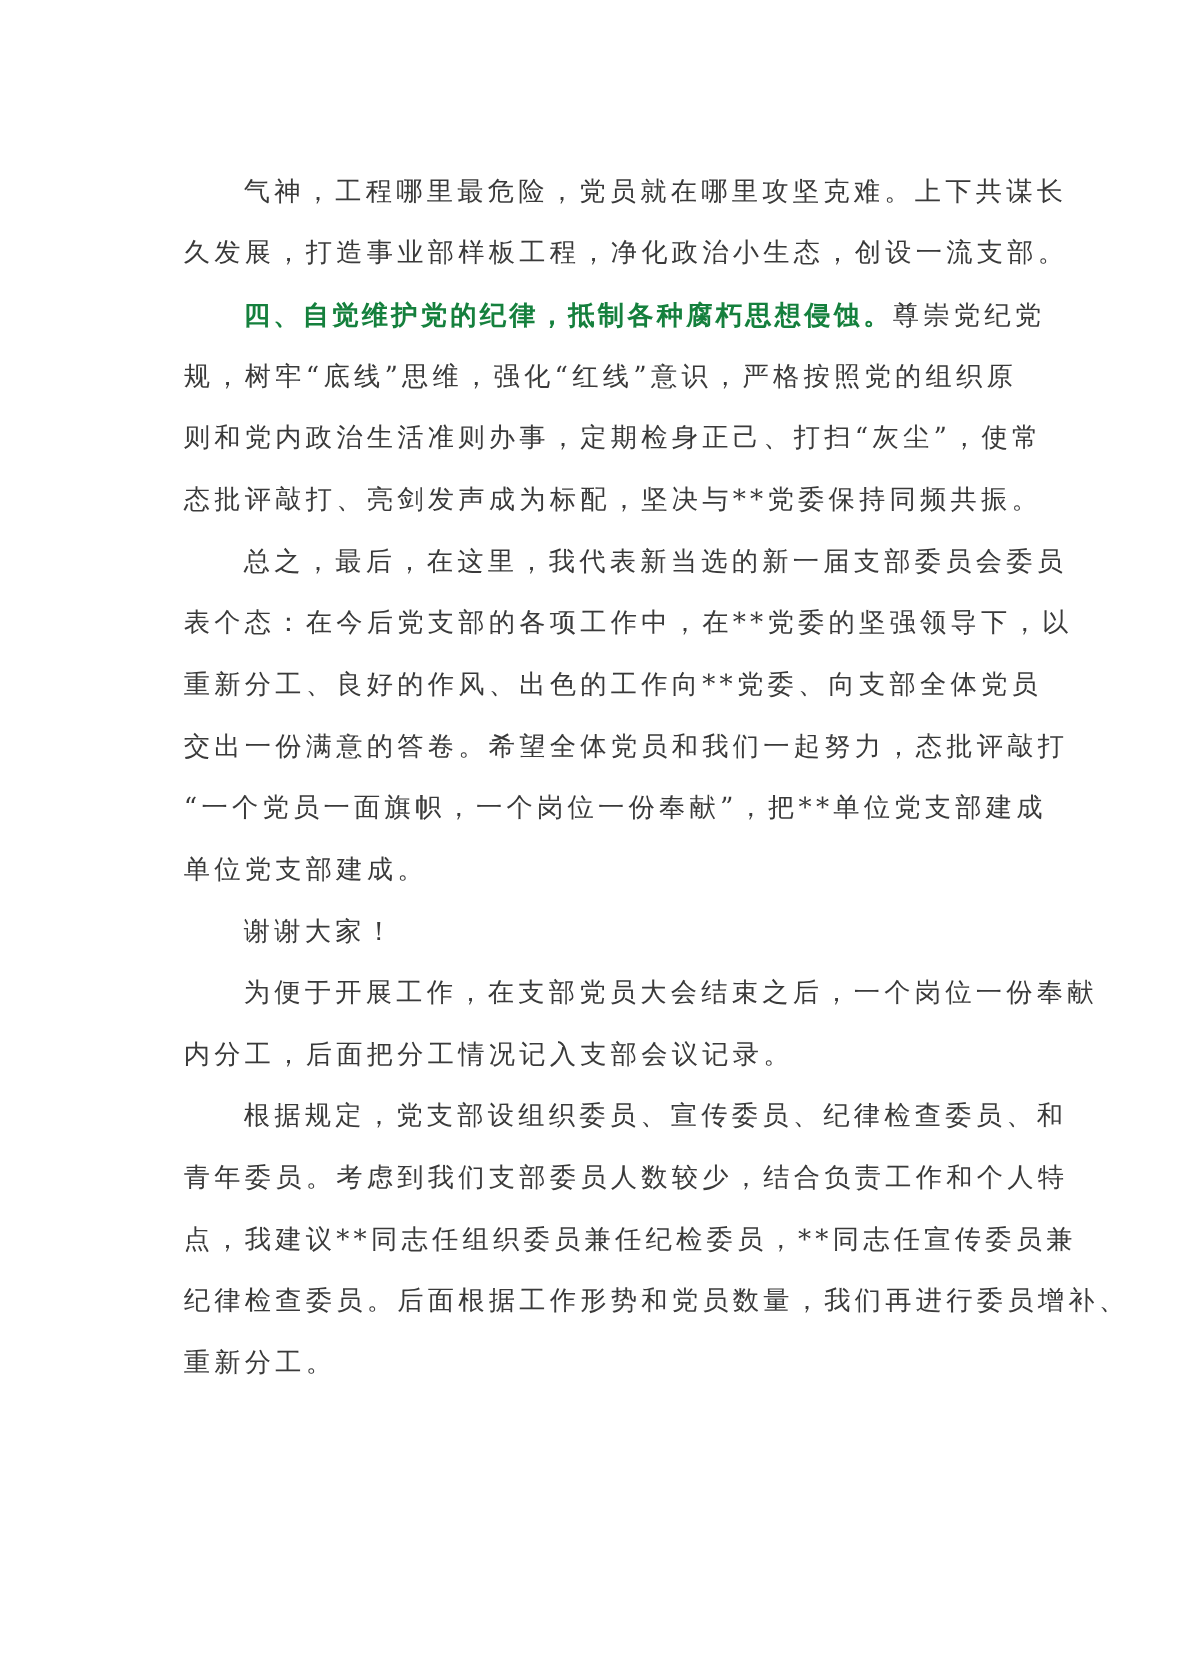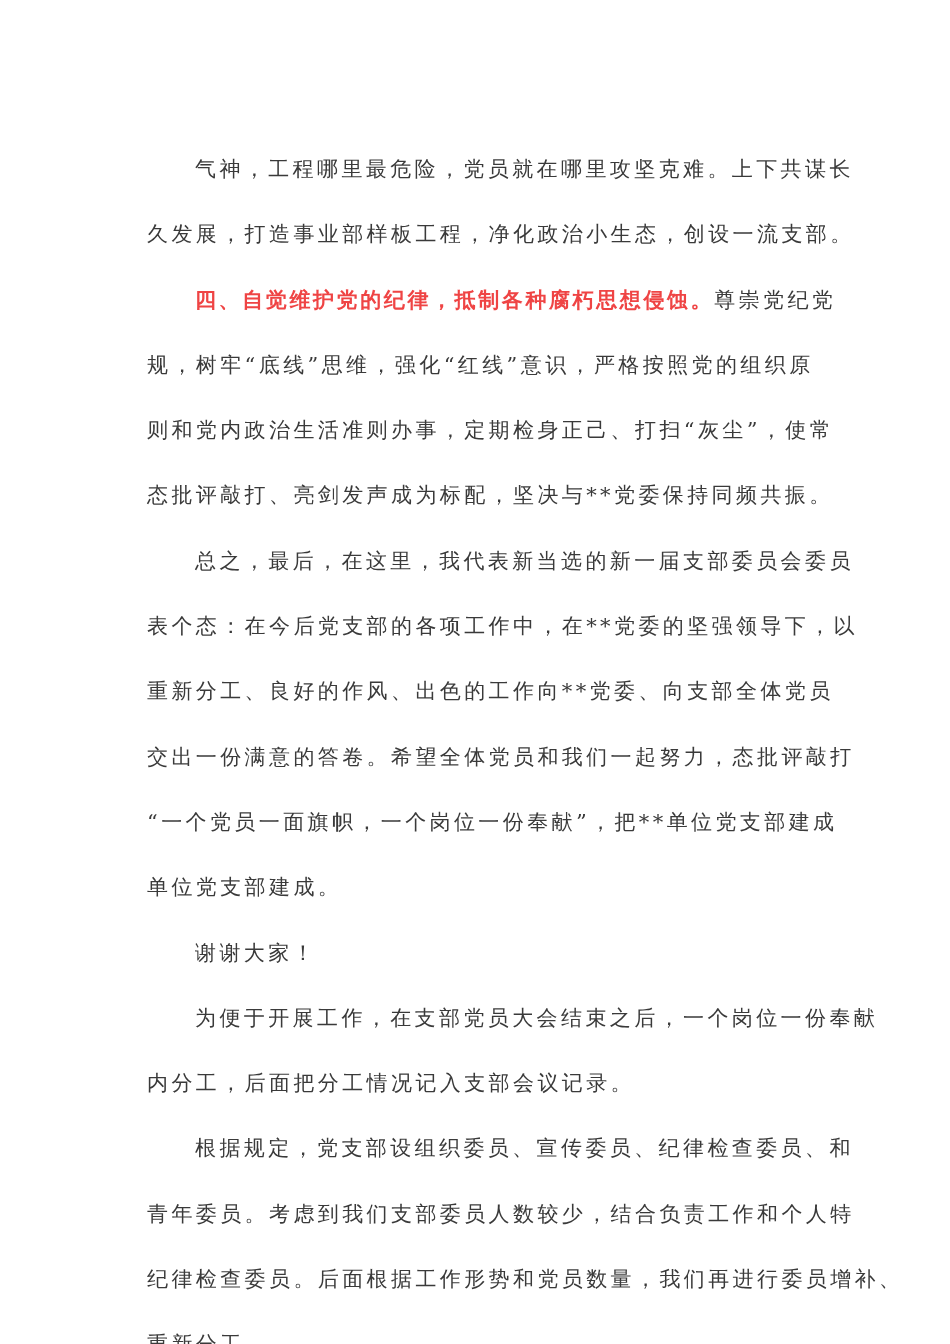--- a/index.html
+++ b/index.html
@@ -5,23 +5,23 @@
   html, body { margin: 0; padding: 0; background: #ffffff; }
   body { width: 950px; height: 1344px; position: relative; overflow: hidden; }
   .page {
     position: absolute; left: 0; top: 0; width: 950px; height: 1344px; background: #fff;
   }
   .content {
     position: absolute; left: 147px; top: 133px; width: 680px;
     font-family: "DejaVu Serif", "Liberation Serif", serif;
     font-size: 21px; color: #3a3a3a; letter-spacing: 3.4px;
   }
-  .line { height: 49.3px; line-height: 40px; white-space: nowrap; margin-top: 16px; }
+  .line { height: 49.3px; line-height: 40px; white-space: nowrap; }
   .indent { padding-left: 48px; }
-  .bold { font-weight: bold; color: #ef4444; letter-spacing: 2.6px; }
+  .bold { font-weight: bold; color: #15803d; letter-spacing: 2.6px; }
 </style>
 </head>
 <body>
 
 <div class="page">
   <div class="content">
 
     <div>
       <div class="line indent">气神，工程哪里最危险，党员就在哪里攻坚克难。上下共谋长</div>
       <div class="line">久发展，打造事业部样板工程，净化政治小生态，创设一流支部。</div>
@@ -50,19 +50,20 @@
     </div>
 
     <div>
       <div class="line indent">为便于开展工作，在支部党员大会结束之后，一个岗位一份奉献</div>
       <div class="line">内分工，后面把分工情况记入支部会议记录。</div>
     </div>
 
     <div>
       <div class="line indent">根据规定，党支部设组织委员、宣传委员、纪律检查委员、和</div>
       <div class="line">青年委员。考虑到我们支部委员人数较少，结合负责工作和个人特</div>
+      <div class="line">点，我建议**同志任组织委员兼任纪检委员，**同志任宣传委员兼</div>
       <div class="line">纪律检查委员。后面根据工作形势和党员数量，我们再进行委员增补、</div>
       <div class="line">重新分工。</div>
     </div>
 
 
   </div>
 </div>
 
 </body></html>

